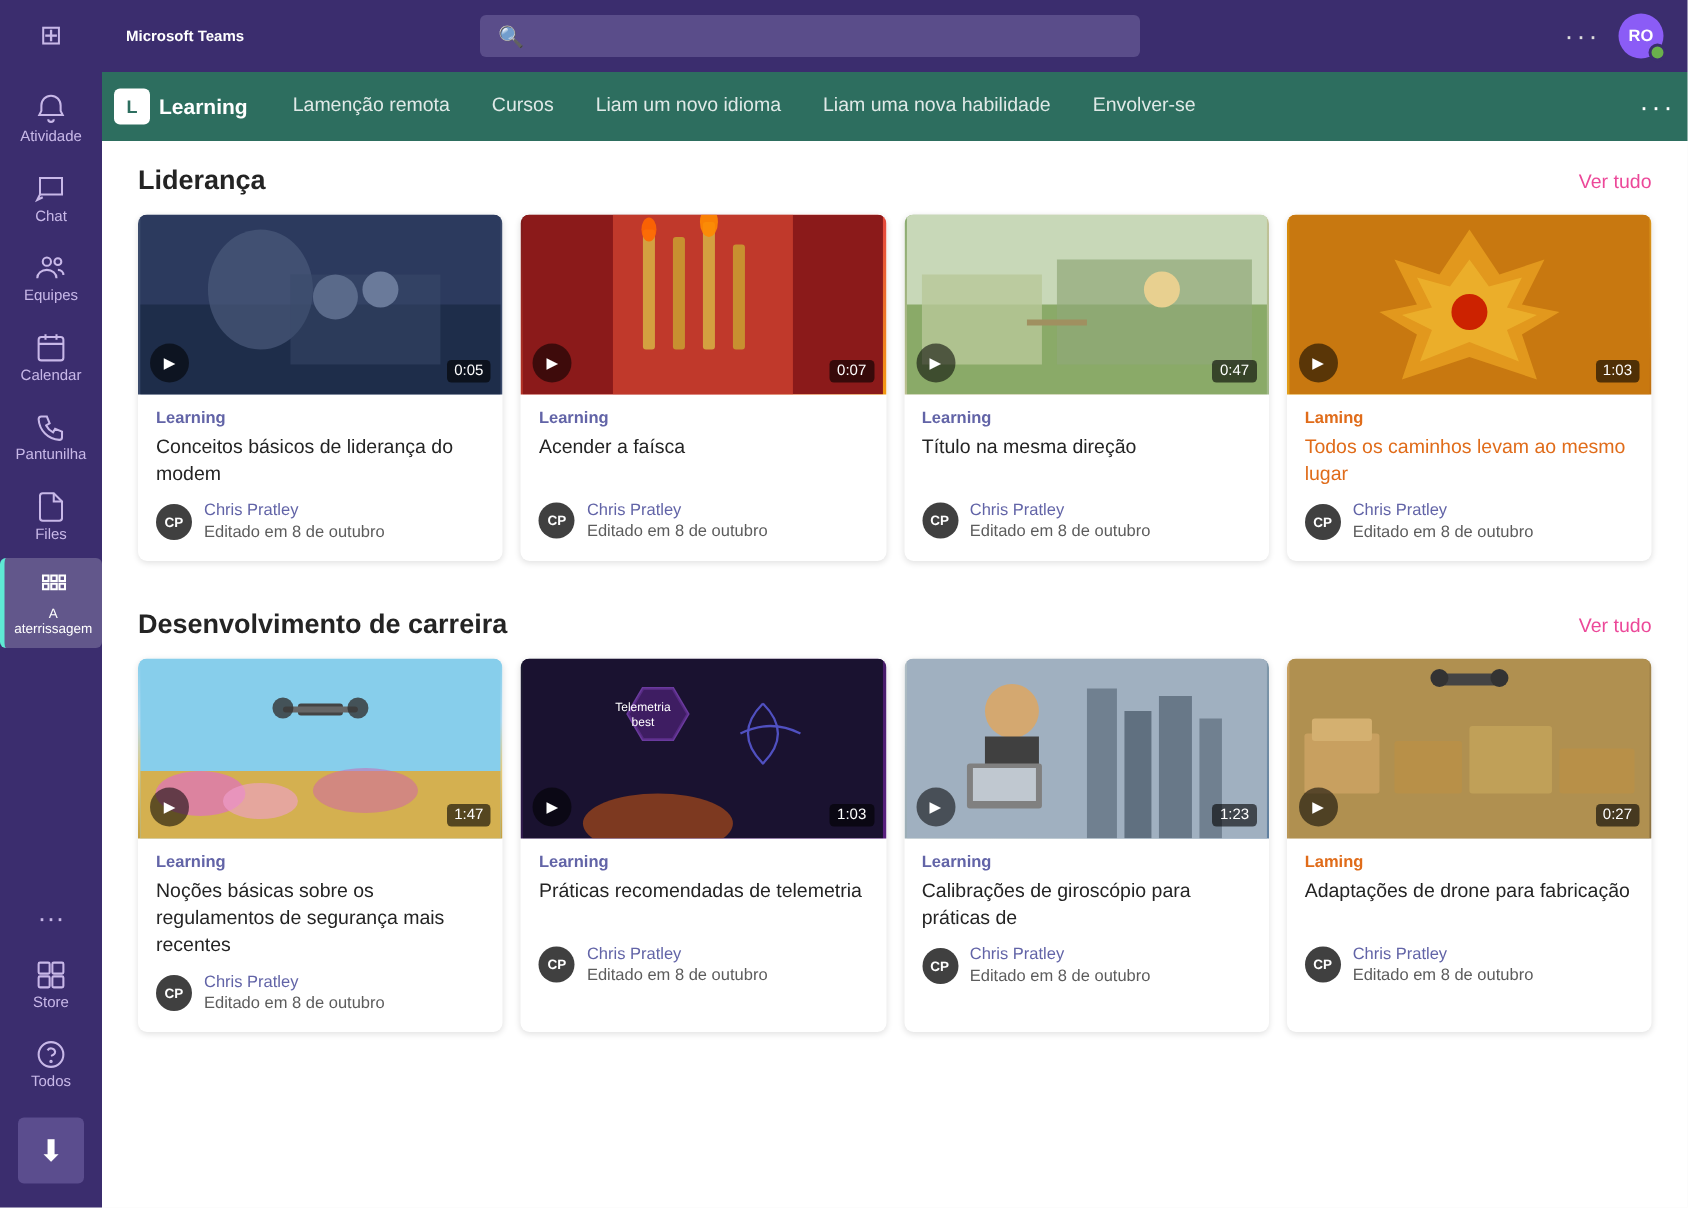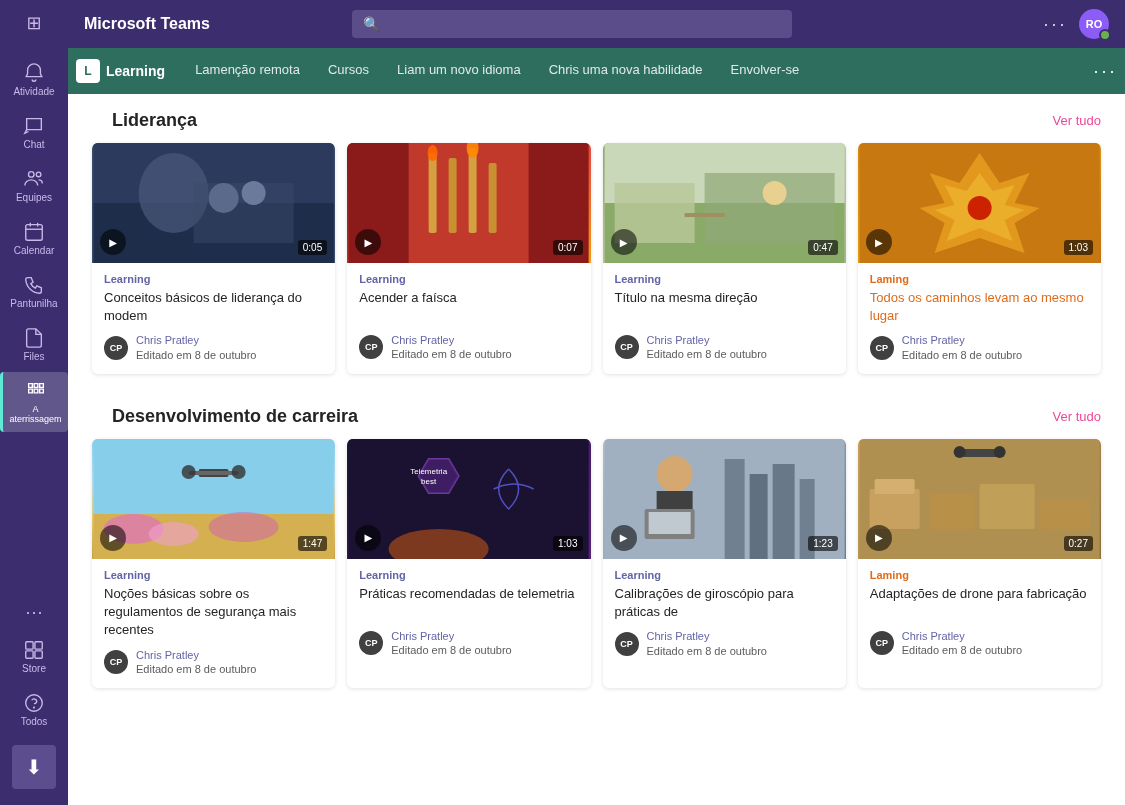--- a/index.html
+++ b/index.html
@@ -72,21 +72,21 @@
       top: 0; left: 68px; right: 0;
       height: 48px;
       background: #3b2d6e;
       display: flex;
       align-items: center;
       padding: 0 16px;
       z-index: 10;
     }
     .topbar-title {
       color: #fff;
-      font-size: 16px;
+      font-size: 10px;
       font-weight: 600;
       margin-right: 16px;
       white-space: nowrap;
     }
     .topbar-search {
       flex: 1;
       max-width: 440px;
       background: #5a4d8a;
       border-radius: 4px;
       display: flex;
@@ -182,21 +182,20 @@
       position: relative;
     }
 
     
     .section { margin-bottom: 32px; }
     .section-header {
       display: flex;
       align-items: center;
       justify-content: space-between;
       margin-bottom: 12px;
-      margin-left: 20px;
     }
     .section-title {
       font-size: 18px;
       font-weight: 600;
       color: #242424;
     }
     .section-view-all {
       color: #ec4899;
       font-size: 13px;
       cursor: pointer;
@@ -404,21 +403,21 @@
 <div class="main-wrapper">
 
   <div class="tab-bar">
     <div class="tab-bar-logo">
       <span>L</span>
     </div>
     <span class="tab-bar-app-name">Learning</span>
     <div class="tab-item">Lamenção remota</div>
     <div class="tab-item">Cursos</div>
     <div class="tab-item">Liam um novo idioma</div>
-    <div class="tab-item">Chris uma nova habilidade</div>
+    <div class="tab-item">Liam uma nova habilidade</div>
     <div class="tab-item">Envolver-se</div>
     <span class="tab-bar-more">···</span>
   </div>
 
   <div class="content-area">
 
     <div class="section">
       <div class="section-header">
         <h2 class="section-title">Liderança</h2>
         <span class="section-view-all">Ver tudo</span>

